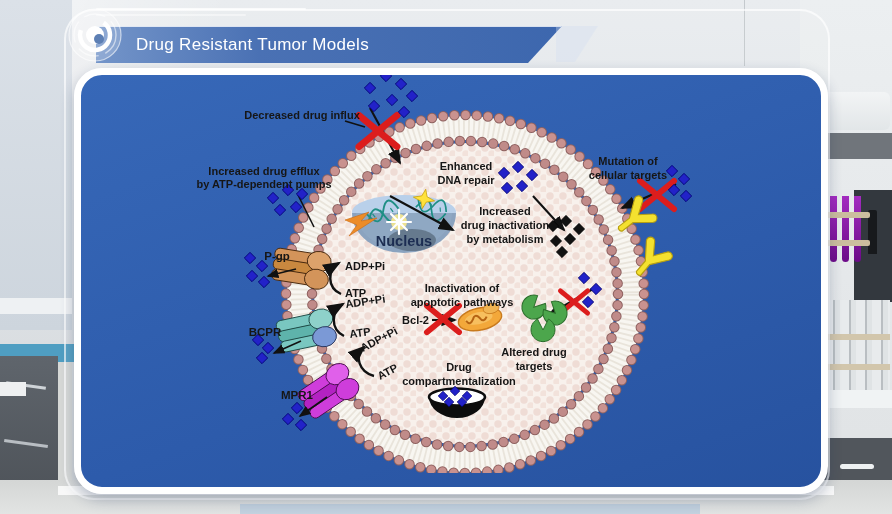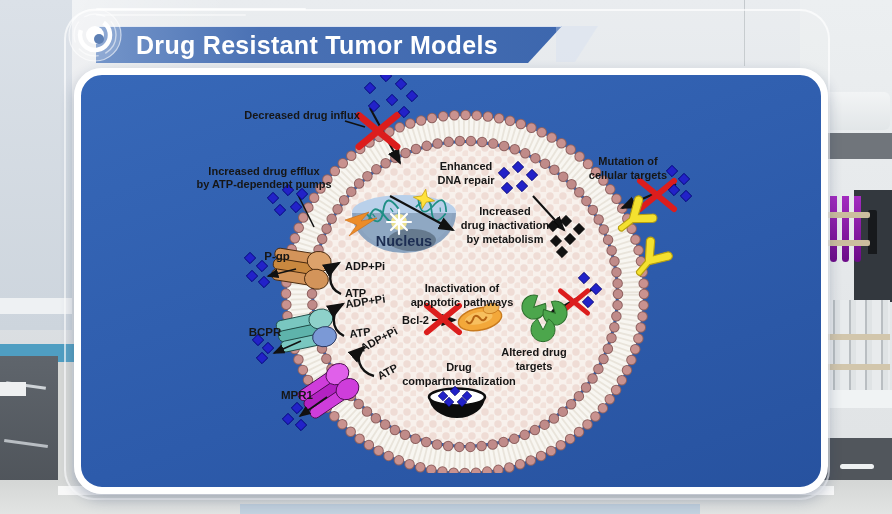--- a/index.html
+++ b/index.html
@@ -36,21 +36,21 @@
   .outer-frame{left:64px;top:9px;width:762px;height:487px;border:2px solid rgba(255,255,255,.65);
                border-radius:30px;background:rgba(255,255,255,.06);}
   .panel{left:74px;top:68px;width:740px;height:412px;background:#2e5dae;
          background:linear-gradient(160deg,#3768b8 0%,#2d5bab 60%,#27529f 100%);
          border:7px solid #ffffff;border-radius:28px;box-shadow:0 6px 14px rgba(30,50,90,.30);}
   
   .banner{left:96px;top:26px;width:466px;height:36px;
           background:linear-gradient(90deg,#7495c9 0%,#4a71b4 35%,#3d67ae 100%);
           clip-path:polygon(0 0,100% 0,calc(100% - 34px) 100%,0 100%);
           border-top:1px solid rgba(255,255,255,.8);display:flex;align-items:center;}
-  .banner-title{color:#ffffff;font-size:25px;font-weight:700;letter-spacing:.3px;padding-left:40px;white-space:nowrap;}
+  .banner-title{color:#ffffff;font-size:17px;font-weight:400;letter-spacing:.3px;padding-left:40px;white-space:nowrap;}
   .banner-chip{left:556px;top:26px;width:42px;height:36px;background:rgba(210,222,240,.35);
                clip-path:polygon(0 0,100% 0,45% 100%,0 100%);}
   .top-line{left:96px;top:8px;width:210px;height:2px;background:rgba(255,255,255,.75);border-radius:2px;}
   .top-line2{left:96px;top:14px;width:150px;height:2px;background:rgba(255,255,255,.45);border-radius:2px;}
   .logo{left:66px;top:6px;width:58px;height:58px;}
   
   .diagram{left:0;top:0;width:892px;height:514px;
            clip-path:inset(75px 85px 41px 81px round 22px);}
   svg text{font-family:"Liberation Sans",sans-serif;font-weight:700;fill:#161616;font-size:11px;}
   svg text.nuc{font-size:14.5px;fill:#1c2d52;}

